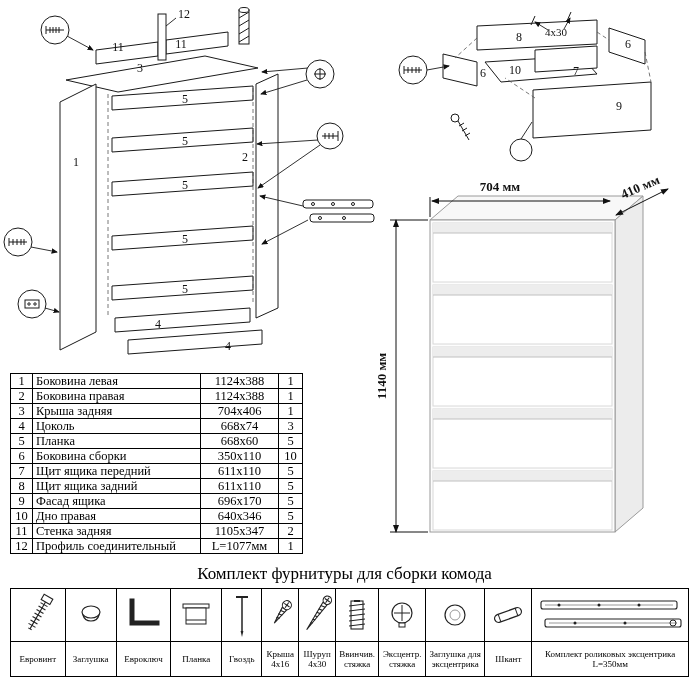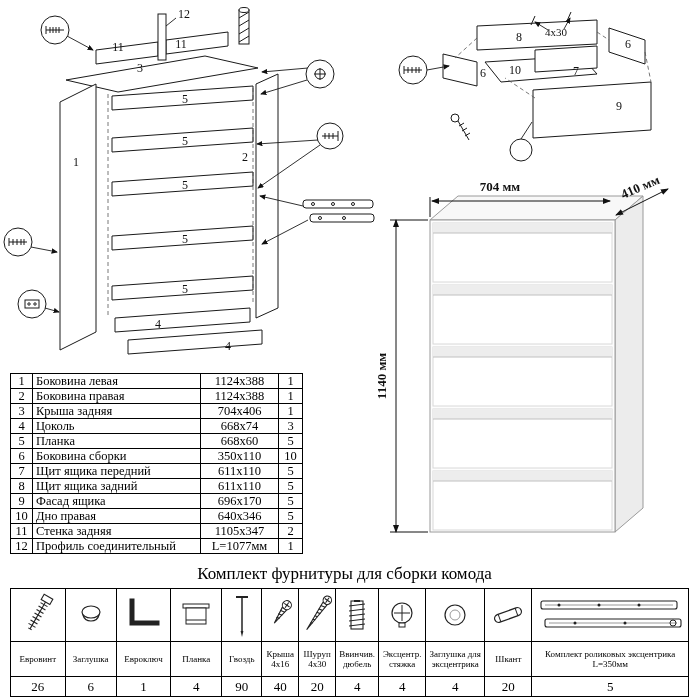--- a/index.html
+++ b/index.html
@@ -486,36 +486,22 @@
         </td>
       </tr>
       <tr>
         <td class="label-cell">Евровинт</td>
         <td class="label-cell">Заглушка</td>
         <td class="label-cell">Евроключ</td>
         <td class="label-cell">Планка</td>
         <td class="label-cell">Гвоздь</td>
         <td class="label-cell">Крыша 4x16</td>
         <td class="label-cell">Шуруп 4x30</td>
-        <td class="label-cell">Ввинчив. дюбель</td>
+        <td class="label-cell">Ввинчив. стяжка</td>
         <td class="label-cell">Эксцентр. стяжка</td>
         <td class="label-cell">Заглушка для эксцентрика</td>
         <td class="label-cell">Шкант</td>
         <td class="label-cell">Комплект роликовых эксцентрика L=350мм</td>
       </tr>
-      <tr>
-        <td class="qty-cell">26</td>
-        <td class="qty-cell">6</td>
-        <td class="qty-cell">1</td>
-        <td class="qty-cell">4</td>
-        <td class="qty-cell">90</td>
-        <td class="qty-cell">40</td>
-        <td class="qty-cell">20</td>
-        <td class="qty-cell">4</td>
-        <td class="qty-cell">4</td>
-        <td class="qty-cell">4</td>
-        <td class="qty-cell">20</td>
-        <td class="qty-cell">5</td>
-      </tr>
     </tbody>
   </table>
 
 </div>
 
 </body></html>

